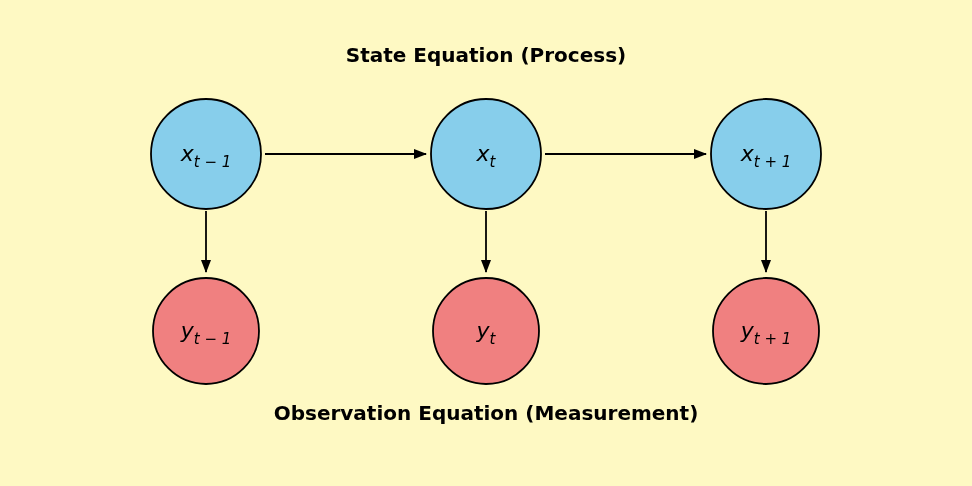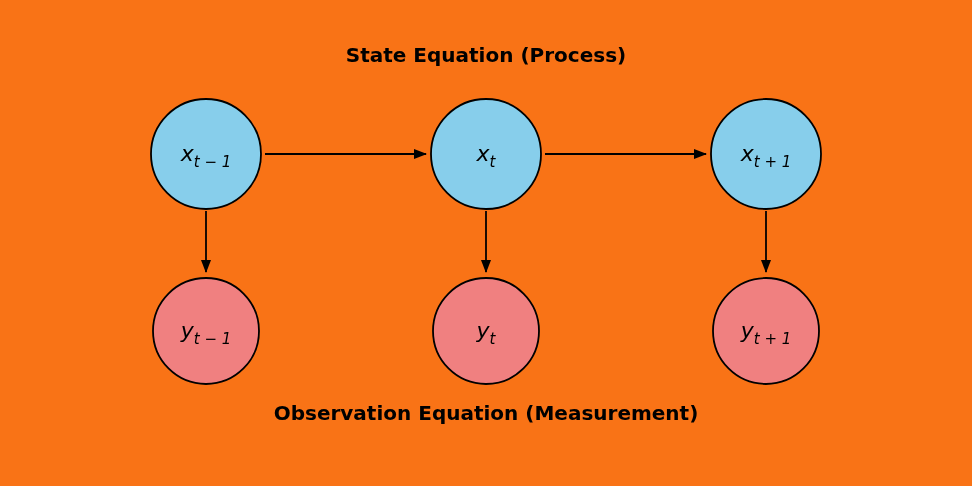--- a/index.html
+++ b/index.html
@@ -4,21 +4,21 @@
 <style>
   html, body {
     margin: 0;
     padding: 0;
     background: #ffffff;
   }
   .figure {
     position: relative;
     width: 972px;
     height: 486px;
-    background: #f97316;
+    background: #fef9c3;
     overflow: hidden;
     font-family: "DejaVu Sans", "Liberation Sans", sans-serif;
   }
   svg { display: block; }
   .fig-title {
     font-family: "DejaVu Sans", "Liberation Sans", sans-serif;
     font-size: 20px;
     font-weight: bold;
     fill: #000000;
   }

